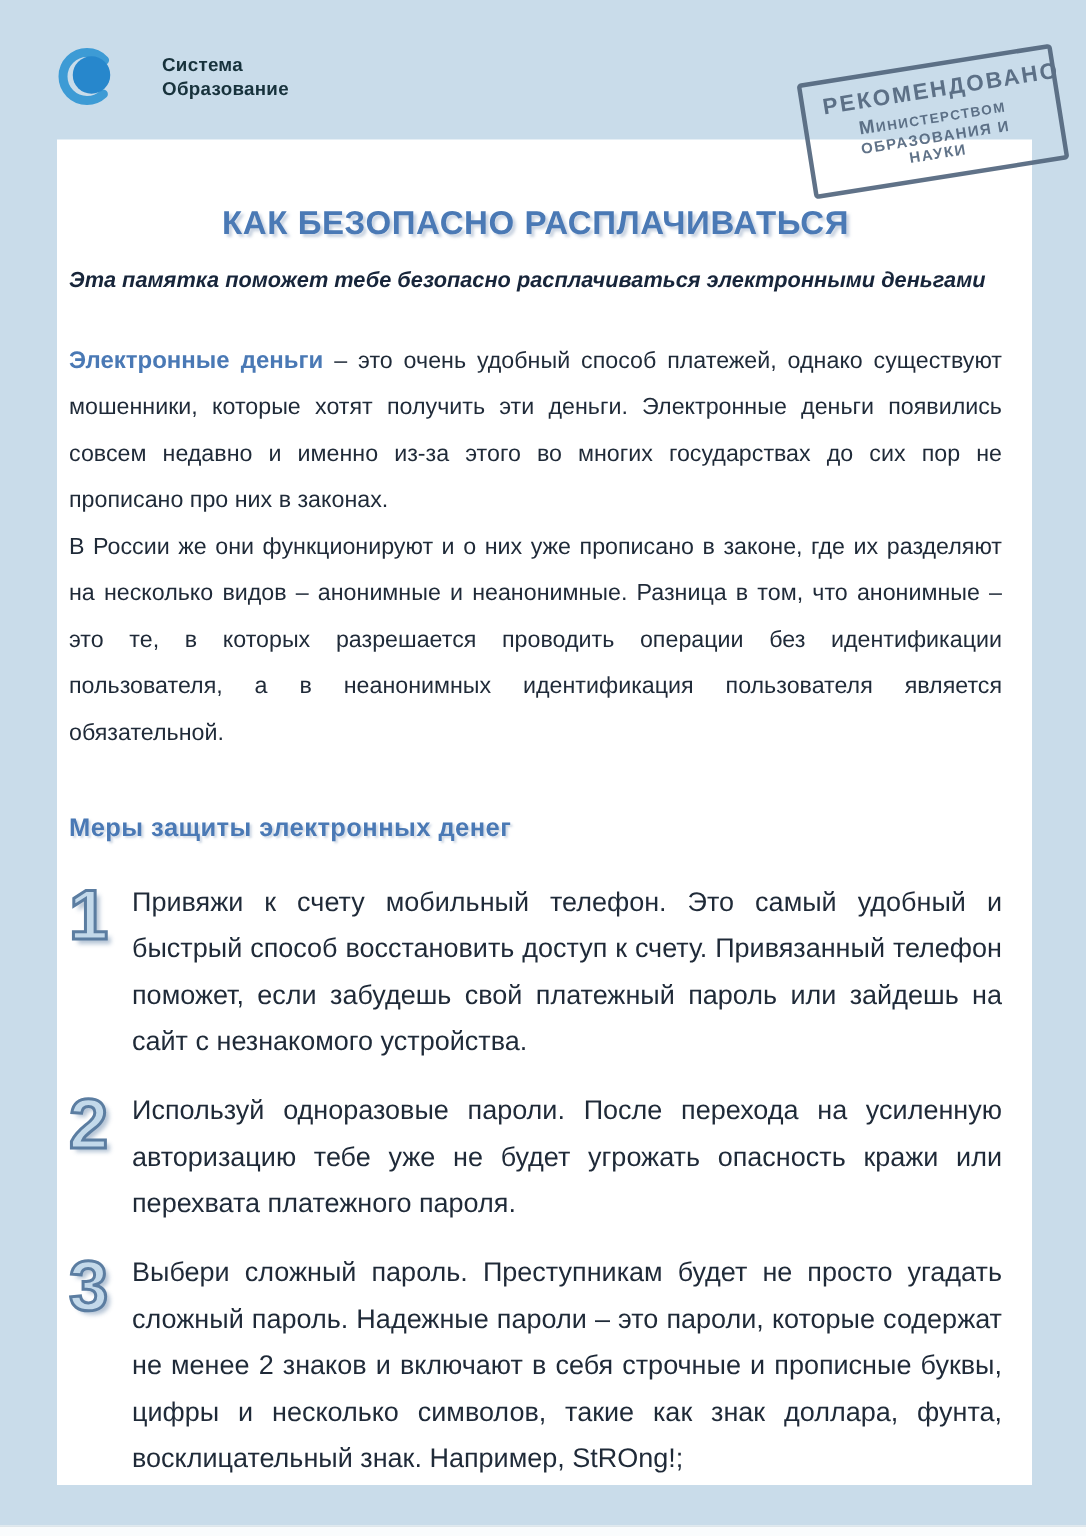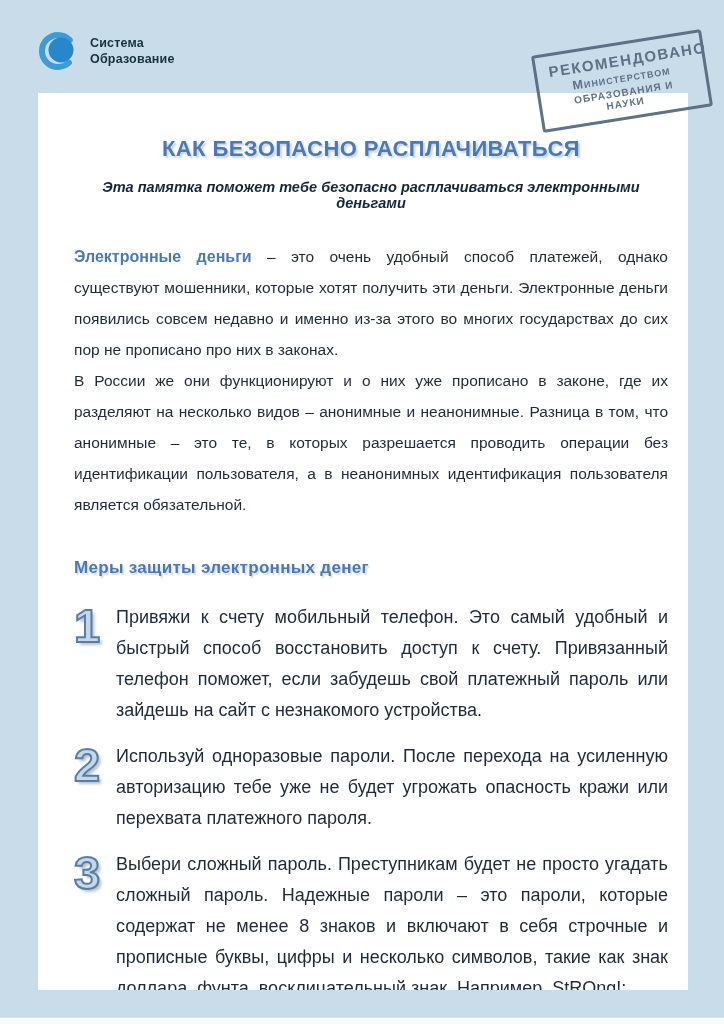--- a/index.html
+++ b/index.html
@@ -17,21 +17,21 @@
   .logo {
     position: absolute; top: 28px; left: 36px;
     display: flex; align-items: center;
   }
   .logo-icon { width: 46px; height: 46px; flex: 0 0 auto; }
   .logo-text {
     margin-left: 8px;
     font-size: 12.5px; font-weight: bold; line-height: 16px;
     color: #17323c; letter-spacing: 0.2px;
   }
-  .logo-text span { display: block; }
+  .logo-text span { display: block; margin-left: 18px; }
 
   .stamp {
     position: absolute; top: 42px; right: 16px;
     transform: rotate(-9deg);
     border: 3px solid #53677e;
     border-radius: 3px;
     padding: 7px 12px 8px 12px;
     text-align: center;
     color: #53677e;
     opacity: 0.92;
@@ -41,36 +41,35 @@
   .stamp-line1 { font-size: 15px; font-weight: bold; letter-spacing: 1.5px; }
   .stamp-line2 { font-size: 12.5px; font-weight: bold; font-variant: small-caps; letter-spacing: 1px; margin-top: 2px; }
   .stamp-line3 { font-size: 10px; font-weight: bold; letter-spacing: 1px; margin-top: 2px; }
 
   
   .card {
     position: absolute;
     left: 38px; top: 93px;
     width: 650px; height: 897px;
     background: #ffffff;
-    padding: 42px 20px 20px 36px;
+    padding: 42px 20px 20px 8px;
     overflow: hidden;
   }
 
   .title {
     text-align: center;
     color: #4a79b5;
     font-size: 22px; font-weight: bold;
     line-height: 27px; letter-spacing: 0.4px;
     text-shadow: 2px 2px 2px rgba(100, 130, 170, 0.35);
     margin-bottom: 17px;
   }
   .title span { display: block; }
 
   .subtitle {
-    text-align: center;
     font-size: 14.5px; font-weight: bold; font-style: italic;
     color: #17253a;
     margin-bottom: 30px;
   }
 
   .intro {
     font-size: 15.5px;
     line-height: 31px;
     text-align: justify;
     color: #1f2a38;
@@ -159,20 +158,20 @@
         <p class="measure-text">Привяжи к счету мобильный телефон. Это самый удобный и быстрый способ восстановить доступ к счету. Привязанный телефон поможет, если забудешь свой платежный пароль или зайдешь на сайт с незнакомого устройства.</p>
       </div>
 
       <div class="measure">
         <div class="measure-number">2</div>
         <p class="measure-text">Используй одноразовые пароли. После перехода на усиленную авторизацию тебе уже не будет угрожать опасность кражи или перехвата платежного пароля.</p>
       </div>
 
       <div class="measure">
         <div class="measure-number">3</div>
-        <p class="measure-text">Выбери сложный пароль. Преступникам будет не просто угадать сложный пароль. Надежные пароли – это пароли, которые содержат не менее 8 знаков и включают в себя строчные и прописные буквы, цифры и несколько символов, такие как знак доллара, фунта, восклицательный знак. Например, StROng!;</p>
+        <p class="measure-text">Выбери сложный пароль. Преступникам будет не просто угадать сложный пароль. Надежные пароли – это пароли, которые содержат не менее 2 знаков и включают в себя строчные и прописные буквы, цифры и несколько символов, такие как знак доллара, фунта, восклицательный знак. Например, StROng!;</p>
       </div>
 
     </div>
   </main>
 
   <div class="bottom-strip"></div>
 </div>
 
 </body></html>

